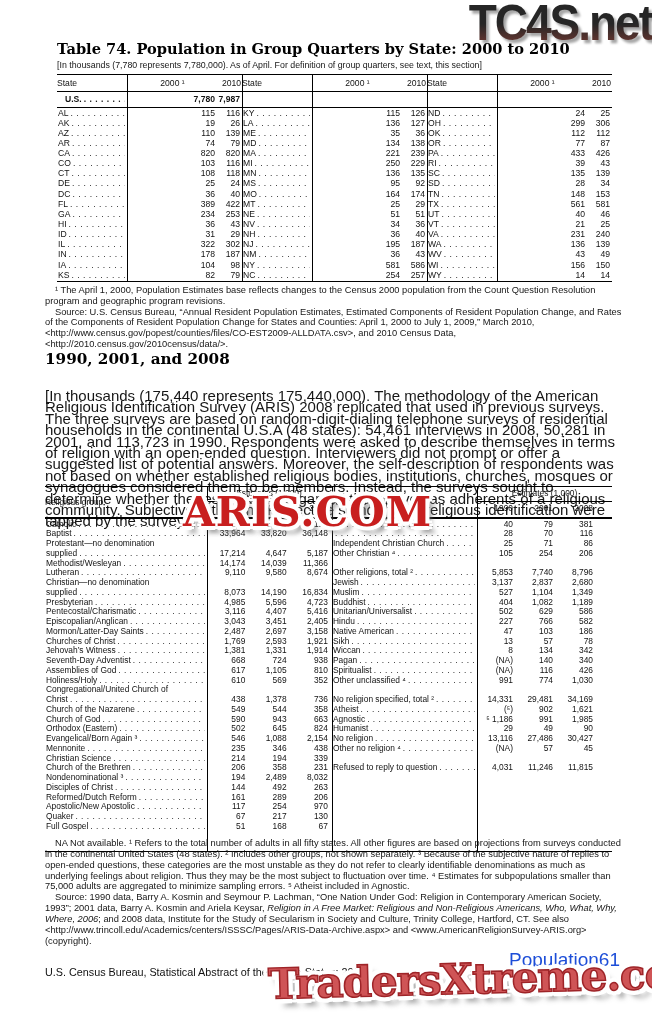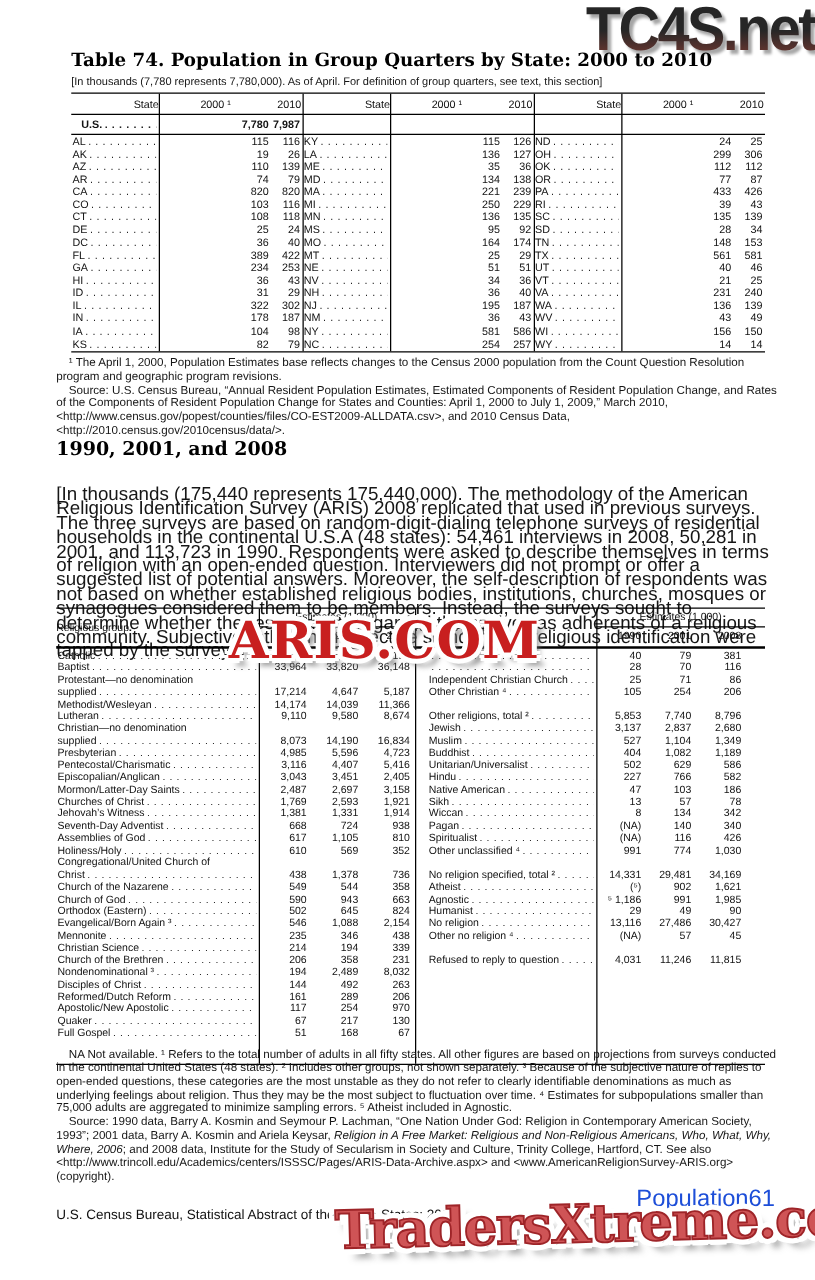--- a/index.html
+++ b/index.html
@@ -25,21 +25,21 @@
    -5px 0 0 #fff,5px 0 0 #fff,0 -5px 0 #fff,0 5px 0 #fff,7px 8px 5px rgba(90,90,90,.55)}
 
 
 #t74-title{position:absolute;left:57px;top:40px;font-size:14.6px}
 #t74-note{position:absolute;left:57px;top:60px;font-size:8.8px;color:#161616}
 #t74-box{position:absolute;left:57px;top:74px;width:555px;
   border-top:1px solid #000;border-bottom:1.6px solid #000}
 .hrule{height:1px;background:#000}
 .t74head{display:flex;height:16px;align-items:center;font-size:8.6px}
 .hg{display:flex;width:185px}
-.hstate{width:70px;text-align:right}
+.hstate{width:70px;text-align:left}
 .ha{width:91px;text-align:center}
 .hb{width:24px;display:flex;justify-content:flex-end;padding-right:1px}
 .usrow{display:flex;height:14.5px;align-items:center;font-size:8.6px;font-weight:bold}
 .usrow .uslab{width:70px;display:flex;overflow:hidden;padding-left:8px}
 .usa{width:91px;display:flex;justify-content:flex-end;padding-right:3px}
 .usb{width:24px;display:flex;justify-content:flex-end;padding-right:2px}
 .t74body{display:flex;height:173px;font-size:8.6px}
 .t74body .g{width:185px}
 .r74{display:flex;height:10.15px;line-height:10.15px}
 .r74 .lab{width:70px;display:flex;overflow:hidden;padding-left:1px}
@@ -74,21 +74,21 @@
 #yrs-l span{width:41.3px;display:flex;justify-content:flex-end;padding-right:3px}
 #yrs-r{left:432px;width:135px}
 #yrs-r span{width:40px;display:flex;justify-content:flex-end;padding-right:4px}
 .headrule{height:1.6px;background:#000}
 .t75body{position:relative;height:332px}
 .t75col{position:absolute;top:1px}
 #t75-left{left:0;width:286px}
 #t75-right{left:287px;width:280px}
 .r75{display:flex;height:9.76px;line-height:9.76px}
 #t75-left .r75 .lab{width:162px;display:flex;overflow:hidden;padding-left:1px}
-#t75-right .r75 .lab{width:145px;display:flex;overflow:hidden;padding-left:11px}
+#t75-right .r75 .lab{width:145px;display:flex;overflow:hidden;padding-left:1px}
 .r75 .t{white-space:nowrap}
 #t75-left .v{width:41.3px;display:flex;justify-content:flex-end;padding-right:3px}
 #t75-right .v{width:40px;display:flex;justify-content:flex-end;padding-right:4px}
 .labonly{height:9.76px;line-height:9.76px;white-space:nowrap;padding-left:1px}
 .i1 .t,.i1{text-indent:0}
 .r75 .i1{padding-left:5px}
 .r75 .i2{padding-left:9px}
 .b{font-weight:bold}
 .blankrow{height:9.76px}
 #t75-fn{left:45px;top:838px;width:578px;font-size:9.3px;line-height:10.85px}

